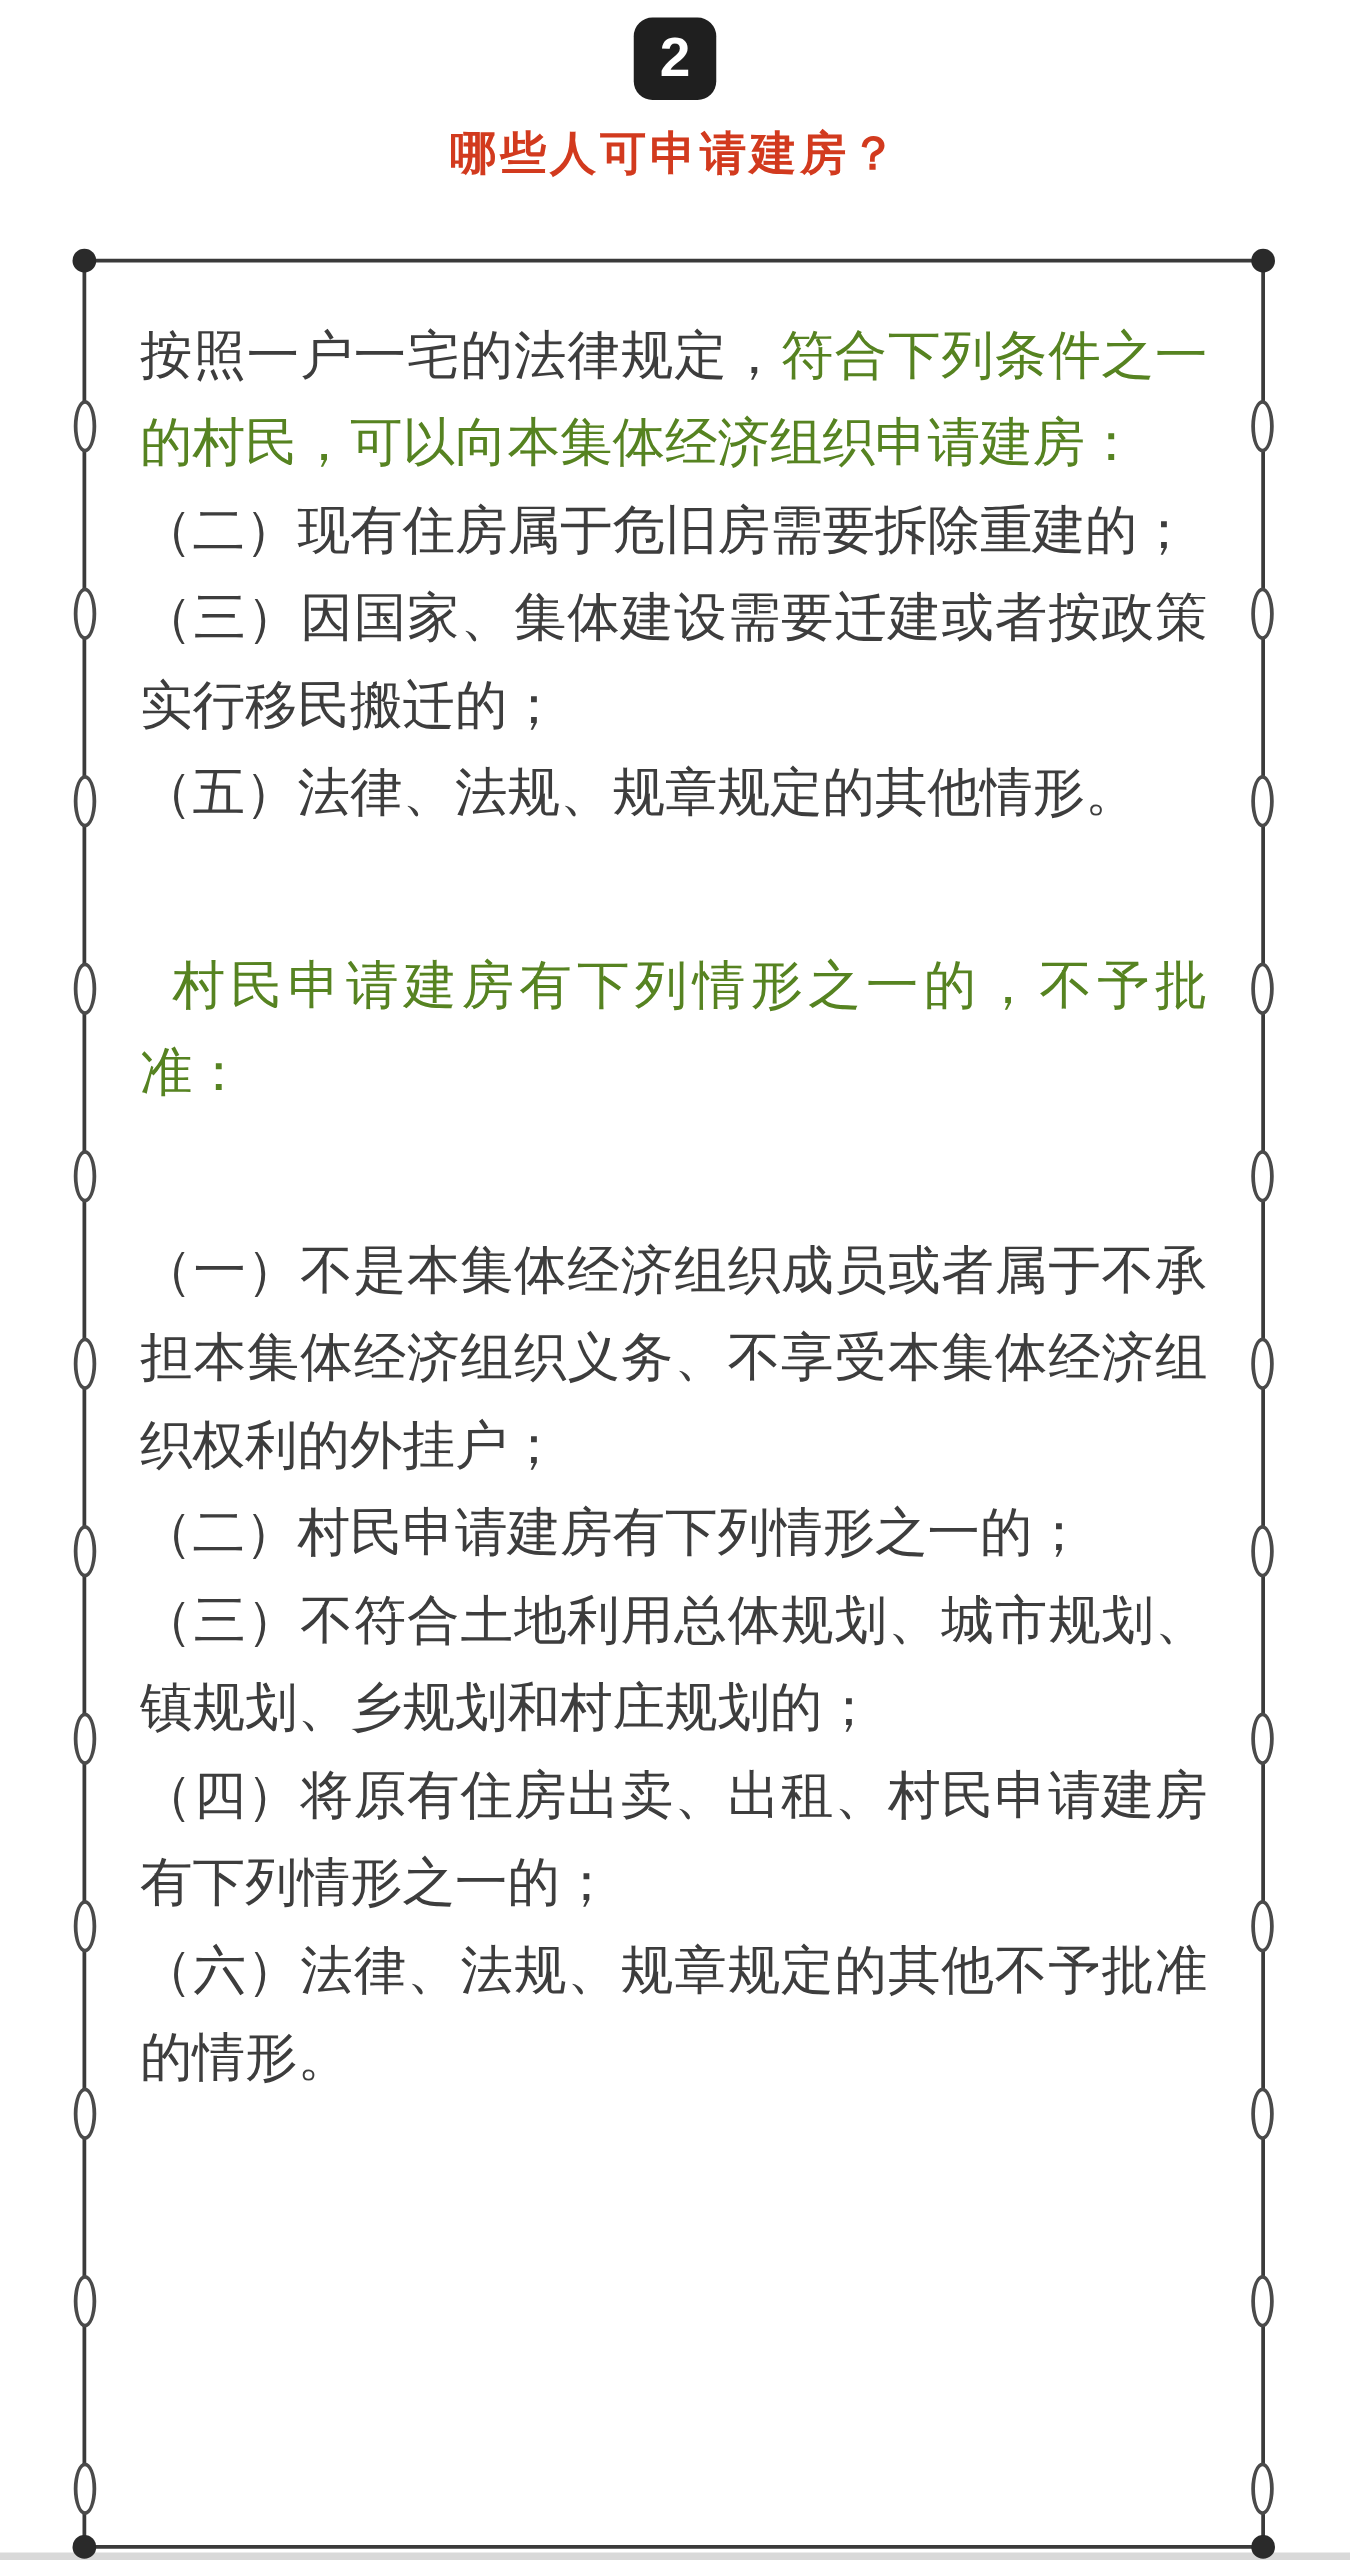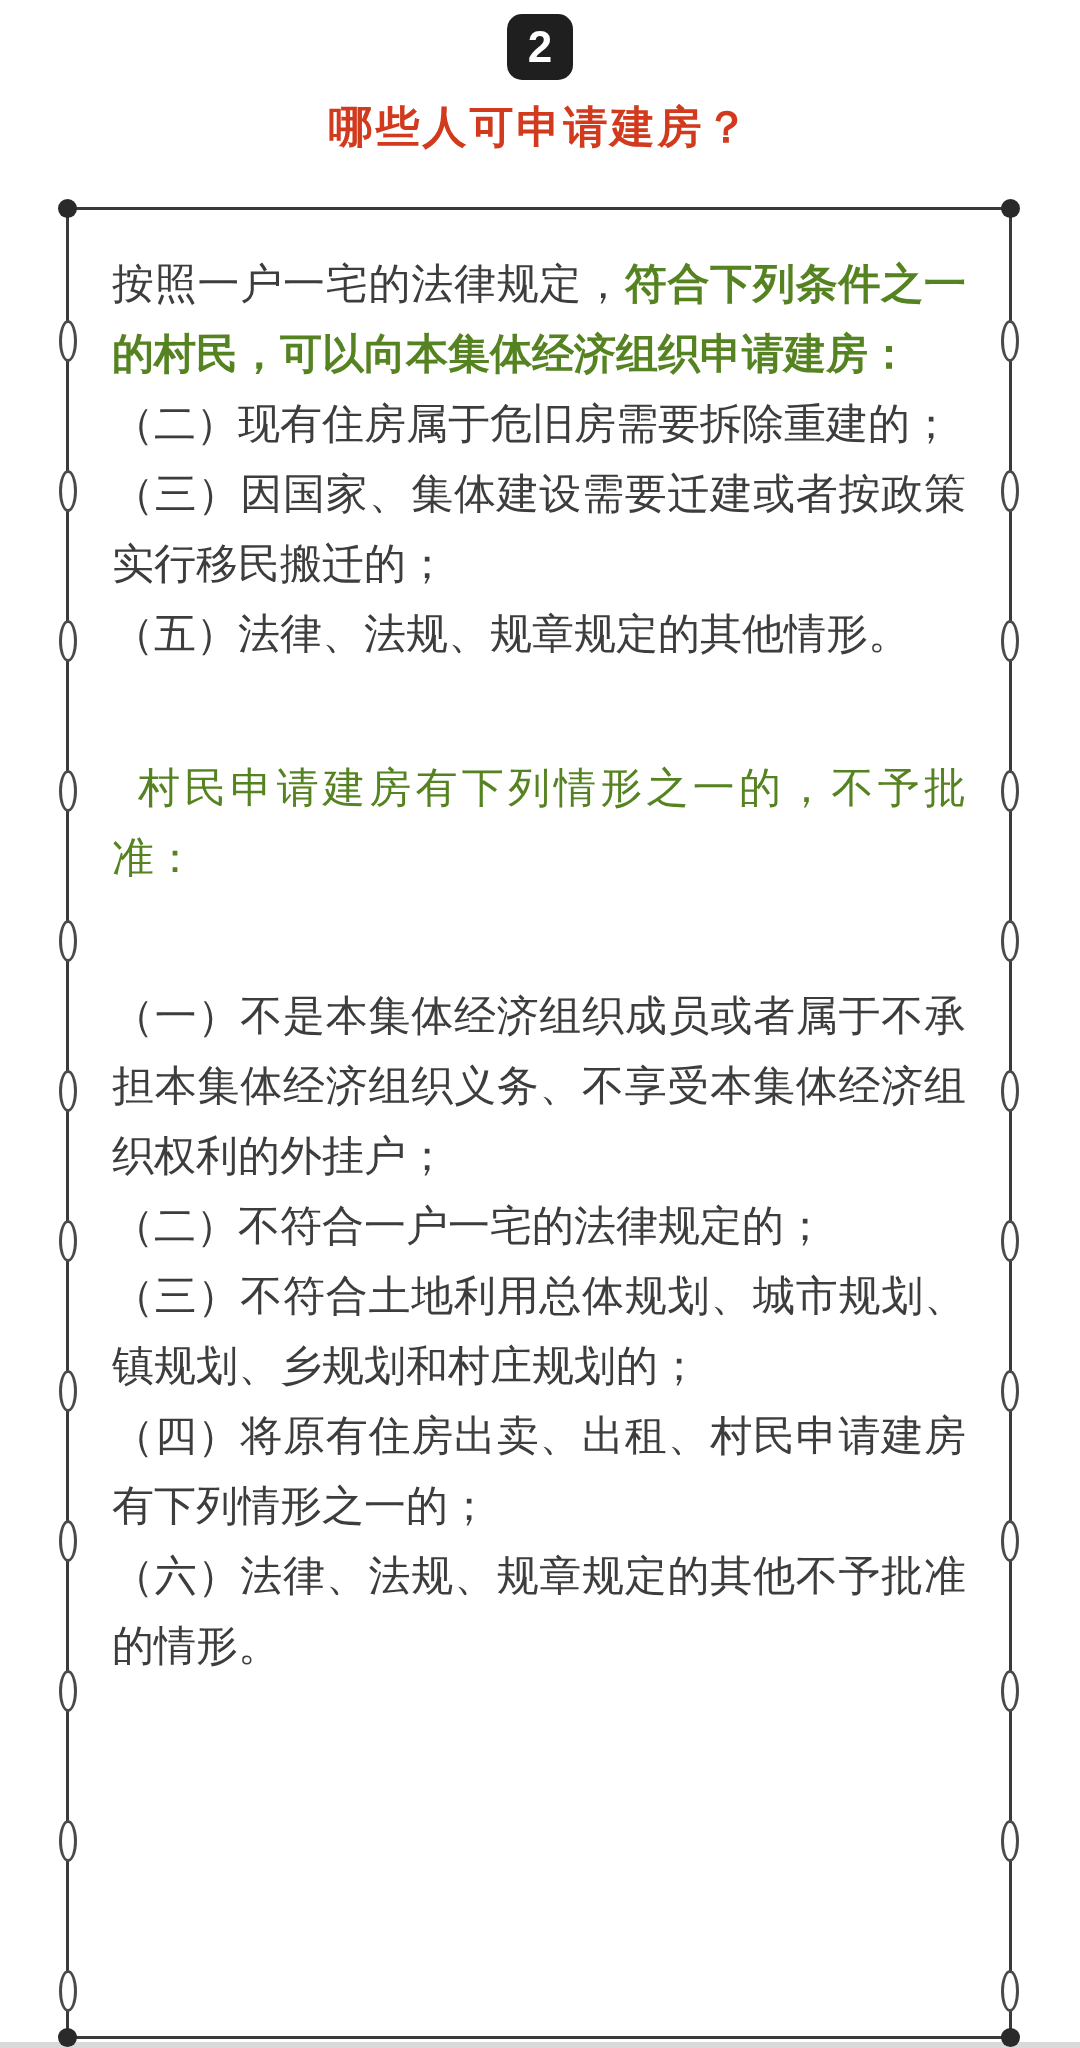--- a/index.html
+++ b/index.html
@@ -13,21 +13,21 @@
   .badge {
     position:absolute; top:14px; left:50%; transform:translateX(-50%);
     width:66px; height:66px;
     background:#1f1f1f; border-radius:15px;
     color:#ffffff; font-size:44px; font-weight:bold;
     display:flex; align-items:center; justify-content:center;
   }
   .title {
     position:absolute; top:98px; left:0; width:100%;
     text-align:center;
-    color:#d23a1e; font-size:44px; font-weight:bold;
+    color:#d23a1e; font-size:37px; font-weight:bold;
     letter-spacing:3px;
     margin:0;
   }
   .frame {
     position:absolute; left:66px; top:207px;
     width:946px; height:1832px;
     border:3px solid #3a3a3a;
     box-sizing:border-box;
     background:#ffffff;
   }
@@ -53,21 +53,21 @@
     padding:36px 40px 0 40px;
     box-sizing:border-box;
     overflow:hidden;
     color:#3d3d3d;
     font-size:42px; line-height:70px;
     text-align:justify;
     text-justify:inter-ideograph;
   }
   .content p { margin:0; }
   .intro { margin:0 0 66px 0; }
-  .hl { color:#568321; font-weight:bold; }
+  .hl { color:#568321; font-weight:normal; }
   .denial-heading {
     color:#568321; font-weight:normal;
     margin:84px 0 88px 0 !important;
     text-indent:26px;
   }
   .bottom-strip {
     position:absolute; left:0; right:0; bottom:0; height:6px;
     background:#d9d9d9;
   }
 </style>
@@ -93,21 +93,21 @@
         <span>按照一户一宅的法律规定，</span><span class="hl">符合下列条件之一的村民，可以向本集体经济组织申请建房：</span>
       </p>
 
       <p>（二）现有住房属于危旧房需要拆除重建的；</p>
       <p>（三）因国家、集体建设需要迁建或者按政策实行移民搬迁的；</p>
       <p>（五）法律、法规、规章规定的其他情形。</p>
 
       <p class="denial-heading">村民申请建房有下列情形之一的，不予批准：</p>
 
       <p>（一）不是本集体经济组织成员或者属于不承担本集体经济组织义务、不享受本集体经济组织权利的外挂户；</p>
-      <p>（二）不符合一户一宅的法律规定的；</p>
+      <p>（二）村民申请建房有下列情形之一的；</p>
       <p>（三）不符合土地利用总体规划、城市规划、镇规划、乡规划和村庄规划的；</p>
       <p>（四）将原有住房出卖、出租、村民申请建房有下列情形之一的；</p>
       <p>（六）法律、法规、规章规定的其他不予批准的情形。</p>
     </div>
   <div class="stitch left" style="top: 110px;"></div>
       <div class="stitch right" style="top: 110px;"></div>
       <div class="stitch left" style="top: 260px;"></div>
       <div class="stitch right" style="top: 260px;"></div>
       <div class="stitch left" style="top: 410px;"></div>
       <div class="stitch right" style="top: 410px;"></div>

